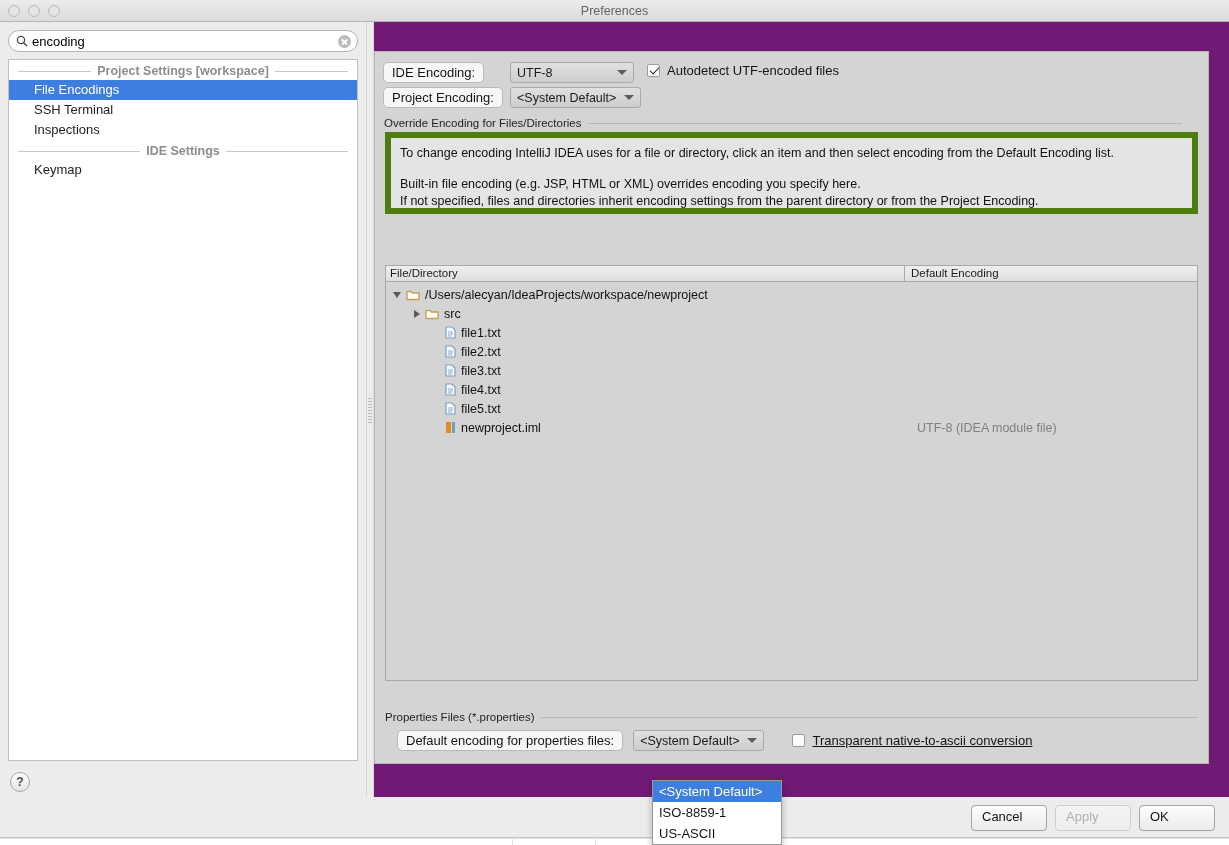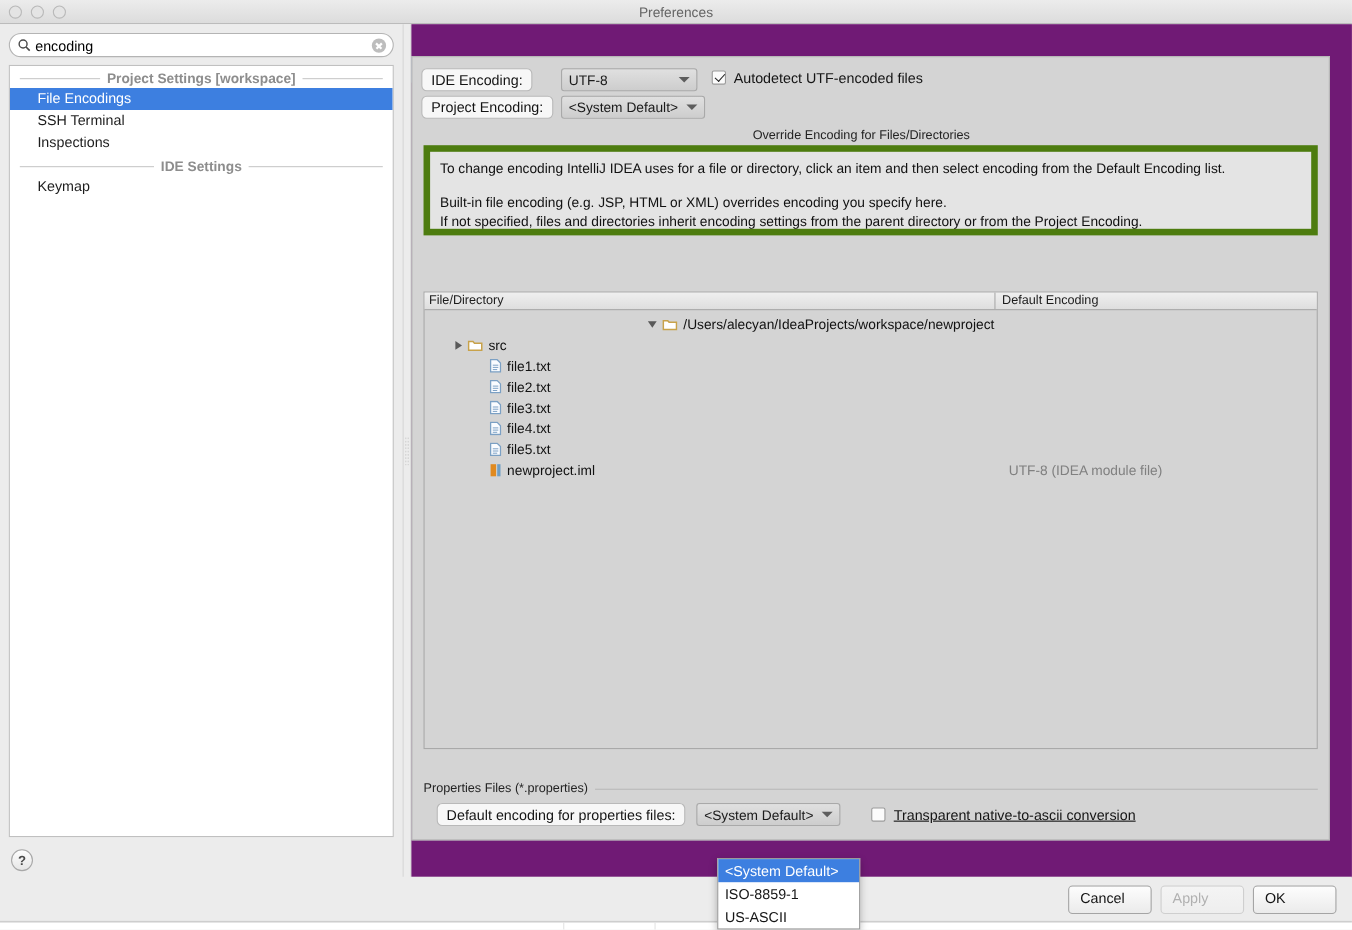--- a/index.html
+++ b/index.html
@@ -334,41 +334,41 @@
         </div>
 
         <div style="position:absolute;left:8px;top:35px;">
           <span class="lbl-box">Project Encoding:</span>
         </div>
         <div style="position:absolute;left:135px;top:35px;" class="combo">
           <span>&lt;System Default&gt;</span>
           <span class="caret"></span>
         </div>
 
-        <div style="position:absolute;left:9px;right:26px;top:65px;flex-direction:column;" class="group-title">
+        <div style="position:absolute;left:9px;right:26px;top:65px;" class="group-title">
           <span>Override Encoding for Files/Directories</span>
           <span class="rule"></span>
         </div>
 
         <div class="desc-box" style="position:absolute;left:10px;right:10px;top:80px;height:82px;">
           <p>To change encoding IntelliJ IDEA uses for a file or directory, click an item and then select encoding from the Default Encoding list.</p>
           <p class="gap">Built-in file encoding (e.g. JSP, HTML or XML) overrides encoding you specify here.</p>
           <p>If not specified, files and directories inherit encoding settings from the parent directory or from the Project Encoding.</p>
         </div>
 
         <div id="table">
           <div class="thead">
             <div class="th1">File/Directory</div>
             <div class="th2">Default Encoding</div>
           </div>
 
           <div style="padding-top:3px;">
 
             <div class="trow">
-              <div class="name" style="padding-left:7px;justify-content:flex-end;">
+              <div class="name" style="padding-left:7px;">
                 <span class="arrow open"></span>
                 <svg class="ico" width="14" height="12" viewBox="0 0 14 12">
                   <path d="M1 2.5h4l1.3 1.5H13v6.5H1z" fill="#fff" stroke="#c8a24a" stroke-width="1.4"></path>
                 </svg>
                 <span>/Users/alecyan/IdeaProjects/workspace/newproject</span>
               </div>
               <div class="enc"></div>
             </div>
 
             <div class="trow">

